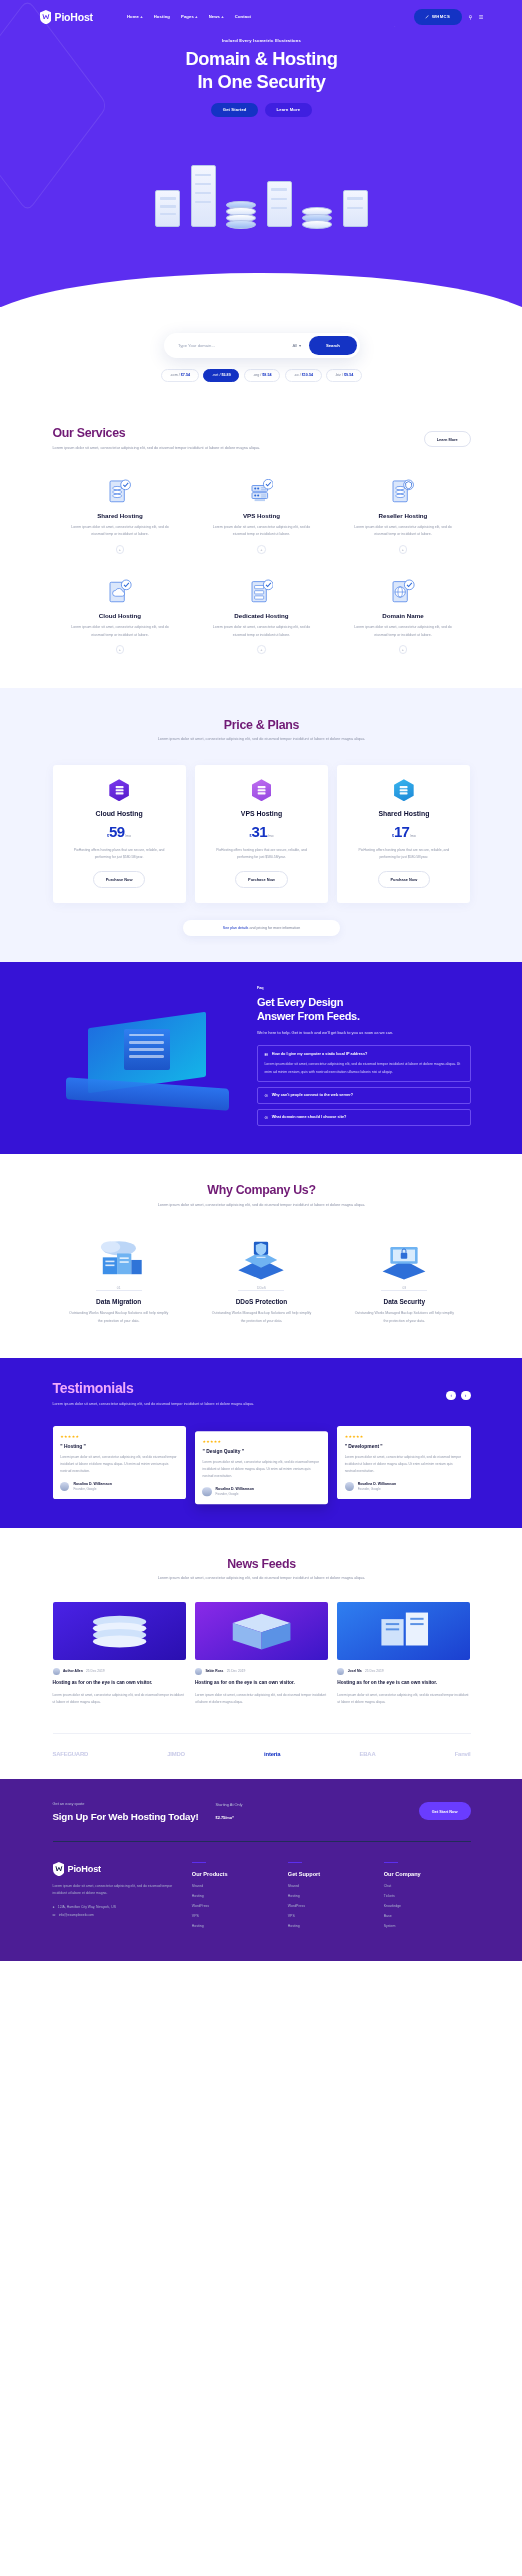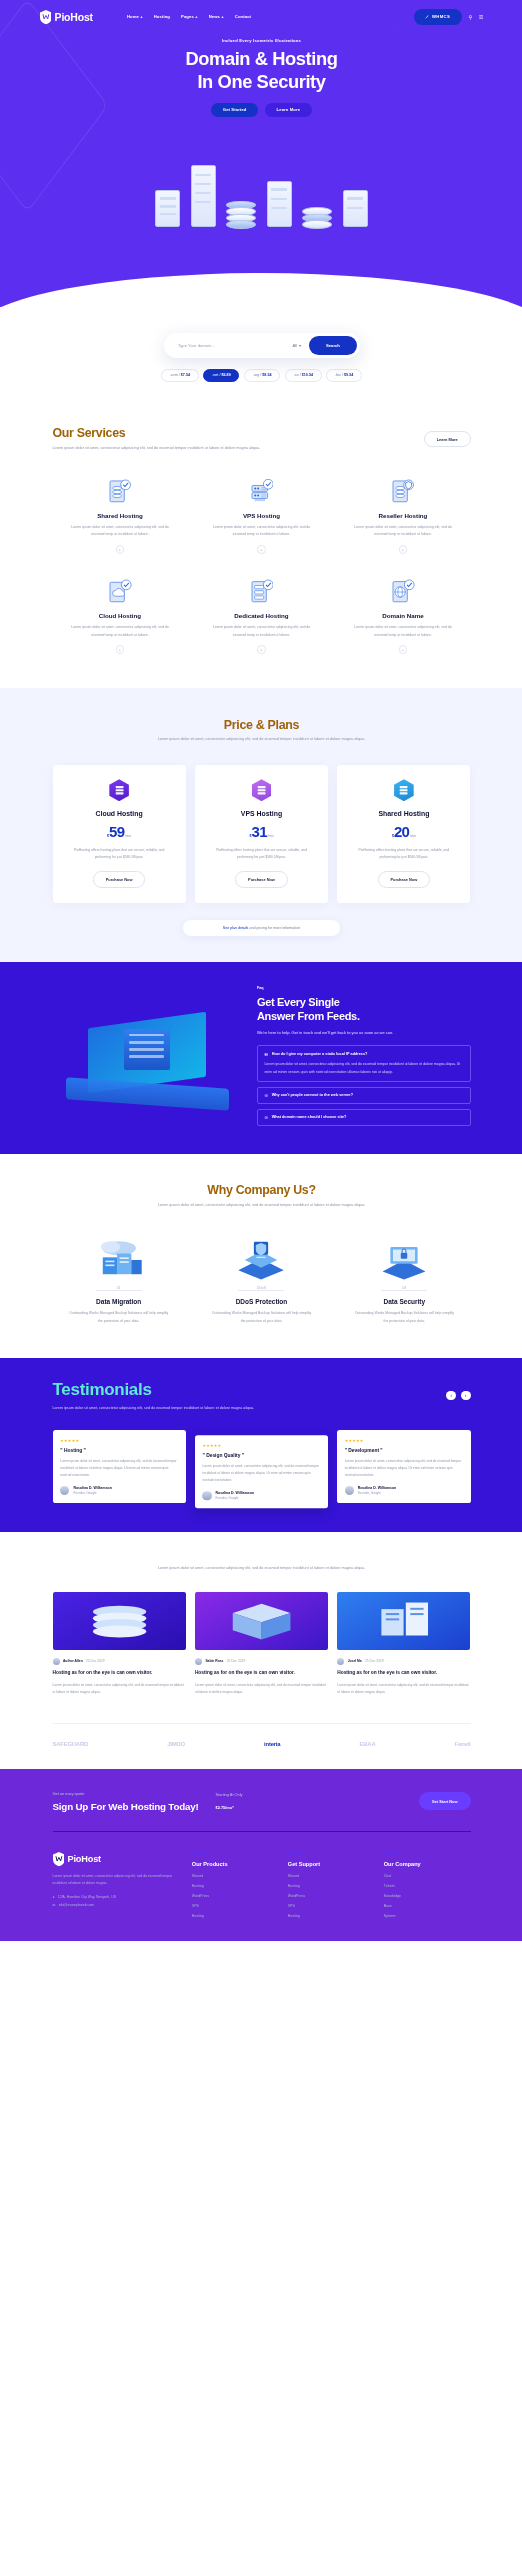--- a/index.html
+++ b/index.html
@@ -102,21 +102,21 @@
   .tld-row { display:flex; justify-content:center; gap:4.6px; margin-top:11px; }
   .tld-pill {
     border:0.7px solid #e4e8f3; border-radius:9.2px; padding:3.3px 7.8px;
     font-size:3.7px; color:#7b8399; background:#fff; cursor:pointer; white-space:nowrap;
   }
   .tld-pill b { color:#1433c4; }
   .tld-pill.active { background:#1433c4; border-color:#1433c4; color:#fff; }
   .tld-pill.active b { color:#fff; }
 
   
-  .sec-title { font-size:12.4px; font-weight:bold; letter-spacing:-0.3px; color:#a16207; }
+  .sec-title { font-size:12.4px; font-weight:bold; letter-spacing:-0.3px; color:#701a75; }
   .sec-sub { font-size:3.8px; color:#8d93a8; line-height:1.95; margin-top:4.6px; }
   .pill-outline {
     border:0.7px solid #dfe3f0; border-radius:10.5px; padding:4.6px 11.8px; background:#fff;
     font-size:3.9px; font-weight:bold; color:#1b2142; cursor:pointer;
   }
 
   
   .services { padding:29px 0 34px; background:#fff; }
   .services-head { display:flex; align-items:center; justify-content:space-between; }
   .services-head .txt { width:216px; }
@@ -178,21 +178,21 @@
   .why-divider { margin:7.8px auto 0; width:46px; height:0.7px; background:#e6e9f4; position:relative; }
   .why-divider span { position:absolute; left:50%; top:-3.3px; transform:translateX(-50%);
     background:#fff; padding:0 3.3px; font-size:3.3px; color:#aab0c2; }
   .why-name { font-size:6.5px; font-weight:bold; margin-top:7.8px; }
   .why-desc { font-size:3.5px; color:#9097aa; line-height:2.1; margin-top:5.2px; padding:0 15.7px; }
 
   
   .testi { background:#3613d6; padding:22px 0 29px; }
   .testi-head { display:flex; align-items:flex-start; justify-content:space-between; }
   .testi-head .txt { width:235px; }
-  .testi-title { color:#5eead4; font-size:17px; font-weight:bold; letter-spacing:-0.3px; }
+  .testi-title { color:#f0abfc; font-size:14px; font-weight:bold; letter-spacing:-0.3px; }
   .testi-sub { color:#d9d3fb; font-size:3.7px; line-height:1.95; margin-top:5.2px; }
   .arrows { display:flex; gap:4.6px; margin-top:10.5px; }
   .arrow { width:9.8px; height:9.8px; border-radius:50%; background:#fff; color:#3613d6;
     display:flex; align-items:center; justify-content:center; font-size:4.6px; cursor:pointer; border:none; }
   .testi-grid { display:grid; grid-template-columns:repeat(3,1fr); gap:8.5px; margin-top:17px; }
   .testi-card { background:#fff; border-radius:2.6px; padding:8.5px 7.8px 7.8px; }
   .testi-card.raised { transform:translateY(5.2px); box-shadow:0 4.6px 13px rgba(0,0,0,.18); }
   .stars { color:#ffb300; font-size:3.9px; letter-spacing:0.3px; }
   .testi-tag { font-size:4.9px; font-weight:bold; margin-top:4.6px; color:#0f1135; }
   .testi-body { font-size:3.3px; color:#9097aa; line-height:2.1; margin-top:5.2px; }
@@ -209,21 +209,21 @@
   .news-author { font-size:3.3px; font-weight:bold; color:#0f1135; }
   .news-date { font-size:3.3px; color:#9ba1b4; }
   .news-title { font-size:4.8px; font-weight:bold; line-height:1.6; margin-top:4.6px; color:#0f1135; }
   .news-desc { font-size:3.3px; color:#9097aa; line-height:2.1; margin-top:4.6px; }
   .brands { display:flex; align-items:center; justify-content:space-between; margin-top:27.5px;
             padding-top:17px; border-top:0.7px solid #eef0f7; }
   .brand-logo { font-size:5.9px; font-weight:bold; color:#c9cbe8; letter-spacing:-0.2px; }
   .brand-logo.on { color:#1433c4; }
 
   
-  .footer { background:#6d28d9; padding:22px 0 6px; }
+  .footer { background:#4c1d95; padding:22px 0 16px; }
   .cta { display:flex; align-items:center; gap:17px; padding-bottom:19.6px; border-bottom:0.7px solid #222c58; }
   .cta-eyebrow { color:#b9c0da; font-size:3.9px; }
   .cta-title { color:#fff; font-size:9.8px; font-weight:bold; margin-top:4.6px; letter-spacing:-0.2px; }
   .cta-price-lbl { color:#b9c0da; font-size:3.9px; }
   .cta-price { color:#fff; font-size:8.5px; font-weight:bold; margin-top:4.6px; }
   .cta-price span { font-size:3.9px; }
   .cta-btn { background:#6a3cff; border:none; color:#fff; border-radius:11.8px;
     padding:6.5px 13px; font-size:3.9px; font-weight:bold; cursor:pointer; margin-left:auto; }
   .fcols { display:grid; grid-template-columns:1.5fr 1fr 1fr 1fr; gap:9.2px; padding:19.6px 0 17px; }
   .fbrand { display:flex; align-items:center; gap:3.3px; }
@@ -516,21 +516,21 @@
           <div class="hexa" style="background:linear-gradient(160deg,#39b6ef,#1b87d6)">
             <svg width="9.2" height="10.5" viewBox="0 0 14 16">
               <rect x="1" y="1.5" width="12" height="3.4" rx="1" fill="#fff" opacity=".95"></rect>
               <rect x="1" y="6.3" width="12" height="3.4" rx="1" fill="#fff" opacity=".95"></rect>
               <rect x="1" y="11.1" width="12" height="3.4" rx="1" fill="#fff" opacity=".95"></rect>
             </svg>
           </div>
           <div class="price-name">Shared Hosting</div>
           <div class="price-amt">
             <span class="cur">$</span>
-            <span class="num">20</span>
+            <span class="num">17</span>
             <span class="per">/mo</span>
           </div>
           <div class="price-desc">PioHosting offers hosting plans that are secure, reliable, and performing for just $580.58/year.</div>
           <div class="buy-btn"><button class="pill-outline">Purchase Now</button></div>
         </div>
 
       </div>
 
       <div class="plans-note">
         <a href="#">See plan details</a><span> and pricing for more information</span>
@@ -549,21 +549,21 @@
                 <i></i>
                 <i></i>
                 <i></i>
               </div>
             <div class="base"></div>
           </div>
         </div>
         <div class="faq-txt">
           <div class="faq-eyebrow">Faq</div>
           <h2 class="faq-title">
-            <span>Get Every Single</span><br>
+            <span>Get Every Design</span><br>
             <span>Answer From Feeds.</span>
           </h2>
           <p class="faq-lead">We're here to help. Get in touch and we'll get back to you as soon as we can.</p>
           <div class="faq-list">
 
             <div class="faq-item">
               <div class="faq-q">
                 <span>☷</span>
                 <span>How do I give my computer a static local IP address?</span>
               </div>
@@ -709,20 +709,21 @@
             </div>
           </div>
         </div>
 
       </div>
     </div>
   </section>
 
   <section class="news">
     <div class="container">
+      <h2 class="sec-title">News Feeds</h2>
       <p class="sec-sub" style="max-width:235px;margin:4.6px auto 0;">Lorem ipsum dolor sit amet, consectetur adipisicing elit, sed do eiusmod tempor incididunt ut labore et dolore magna aliqua.</p>
 
       <div class="news-grid">
 
         <div>
           <div class="news-thumb" style="background:linear-gradient(150deg,#4a22e6,#2a0fb0)">
             <svg width="100%" height="100%" viewBox="0 0 120 88" preserveAspectRatio="none">
               <ellipse cx="60" cy="30" rx="24" ry="9" fill="#cfe2fb"></ellipse>
               <ellipse cx="60" cy="40" rx="24" ry="9" fill="#eaf2fe"></ellipse>
               <ellipse cx="60" cy="50" rx="24" ry="9" fill="#cfe2fb"></ellipse>

